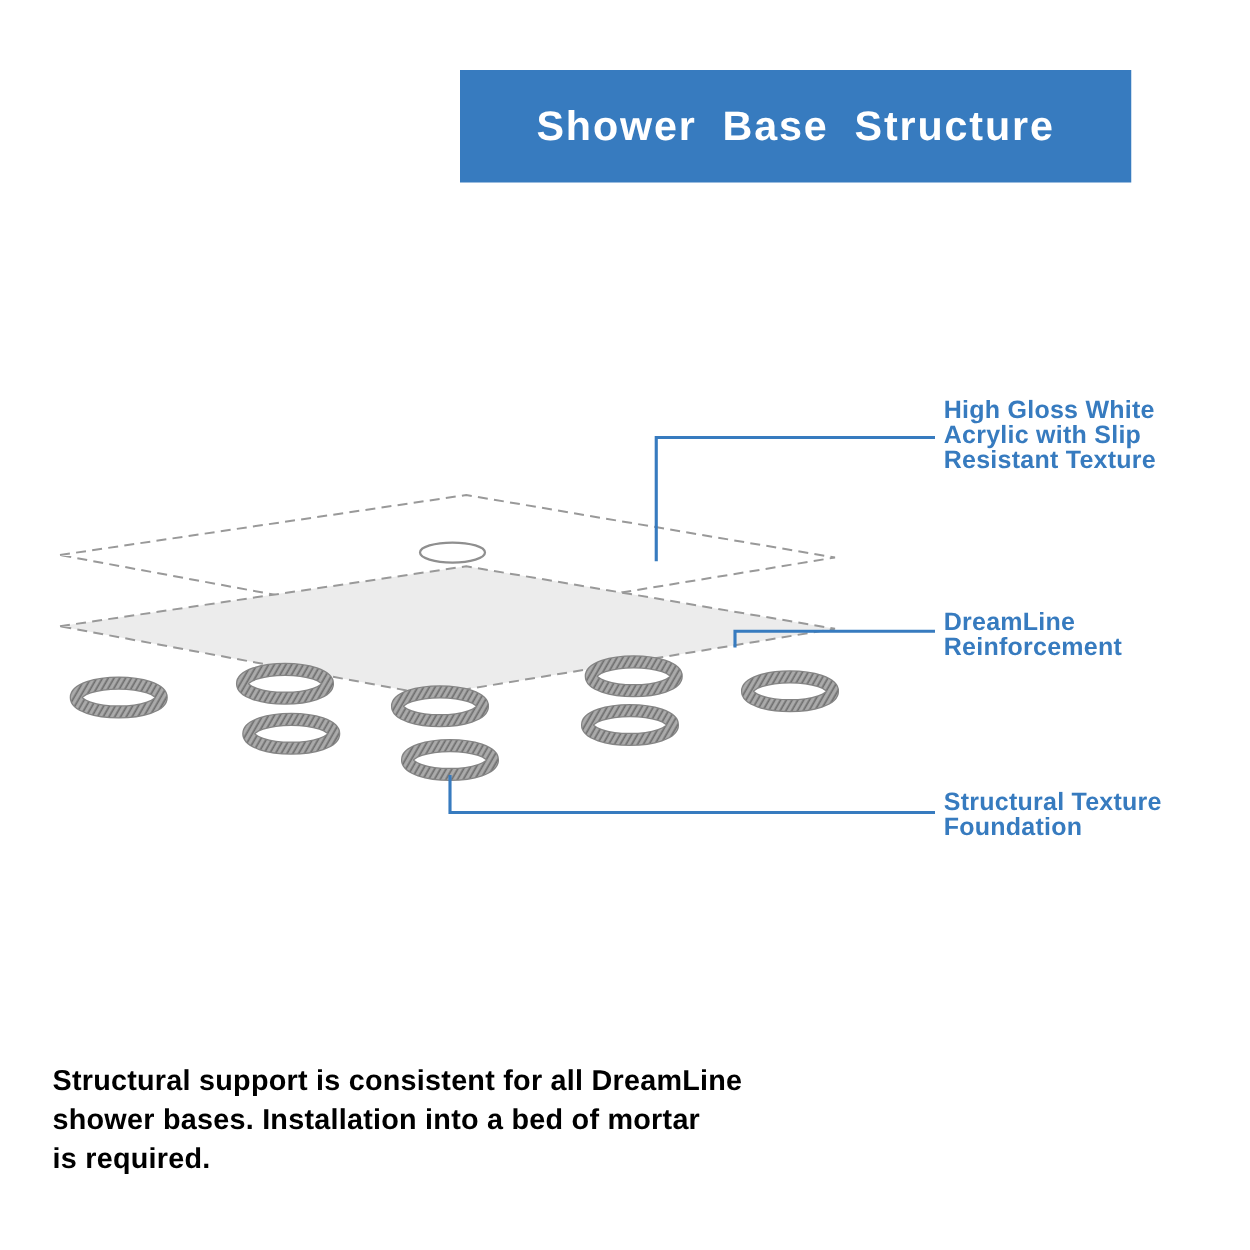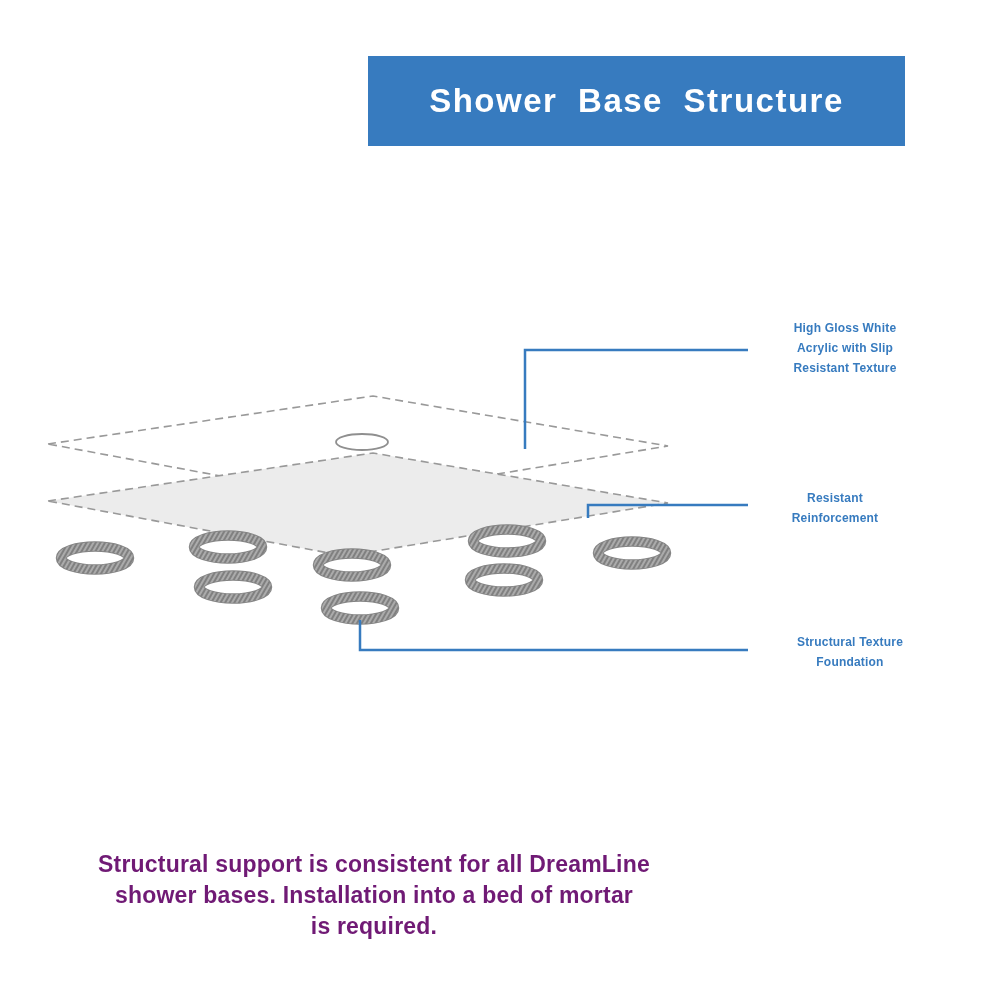--- a/index.html
+++ b/index.html
@@ -6,21 +6,20 @@
   body {
     width: 1000px; height: 1000px;
     background: #ffffff;
     font-family: "Liberation Sans", sans-serif;
     overflow: hidden;
   }
   .canvas {
     position: relative;
     width: 1000px; height: 1000px;
     background: #ffffff;
-    text-align: center;
   }
   .banner {
     position: absolute;
     left: 368px; top: 56px;
     width: 537px; height: 90px;
     background: #377bbf;
     display: flex; align-items: center; justify-content: center;
   }
   .banner-title {
     color: #ffffff;
@@ -32,33 +31,33 @@
   }
   .diagram {
     position: absolute;
     left: 0; top: 0;
     width: 1000px; height: 1000px;
   }
   .callout {
     position: absolute;
     color: #377bbf;
     font-weight: bold;
-    font-size: 12px;
+    font-size: 20px;
     line-height: 20px;
     letter-spacing: 0.2px;
     white-space: pre-line;
   }
   .callout-acrylic    { left: 755px; top: 318px; width: 180px; }
   .callout-fiberglass { left: 755px; top: 488px; width: 160px; }
   .callout-support    { left: 755px; top: 632px; width: 190px; }
   .footer-note {
     position: absolute;
-    left: 54px; top: 849px;
+    left: 42px; top: 849px;
     width: 640px;
-    color: #701a75;
+    color: #000000;
     font-weight: bold;
     font-size: 23px;
     line-height: 31px;
     letter-spacing: 0.2px;
     white-space: pre-line;
   }
 </style>
 </head>
 <body>
 
@@ -98,21 +97,21 @@
 
     <polyline points="525,449 525,350 748,350" fill="none" stroke="#377bbf" stroke-width="2.5"></polyline>
     <polyline points="588,518 588,505 748,505" fill="none" stroke="#377bbf" stroke-width="2.5"></polyline>
     <polyline points="360,620 360,650 748,650" fill="none" stroke="#377bbf" stroke-width="2.5"></polyline>
   </svg>
 
   <div class="callout callout-acrylic">High Gloss White
 Acrylic with Slip
 Resistant Texture</div>
 
-  <div class="callout callout-fiberglass">Resistant
+  <div class="callout callout-fiberglass">DreamLine
 Reinforcement</div>
 
   <div class="callout callout-support">Structural Texture
 Foundation</div>
 
   <div class="footer-note">Structural support is consistent for all DreamLine
 shower bases. Installation into a bed of mortar
 is required.</div>
 
 </div>

